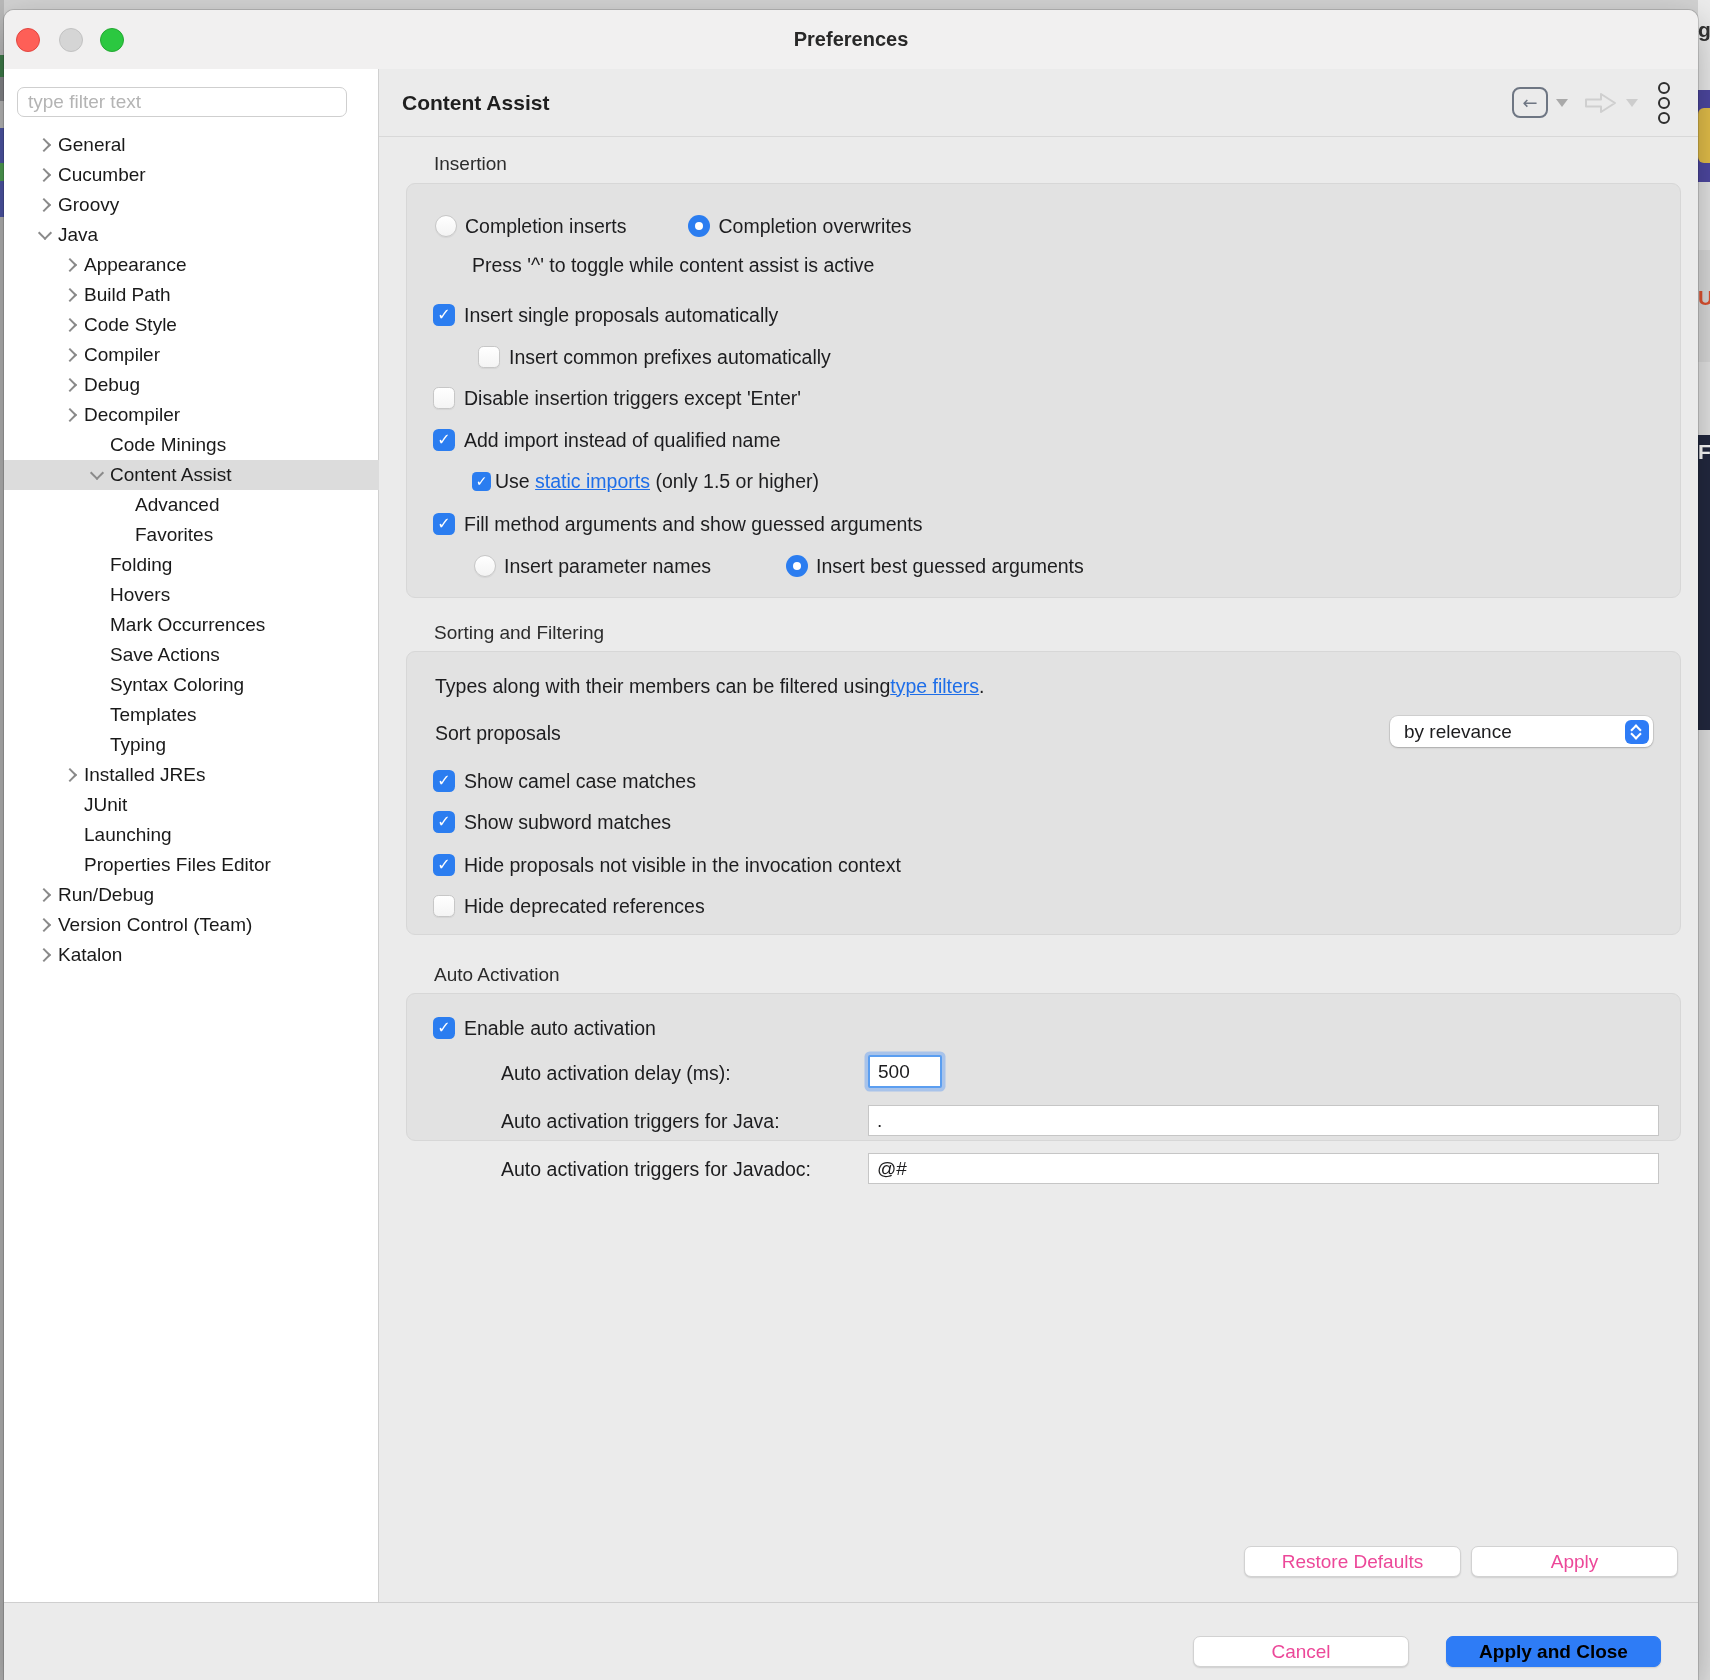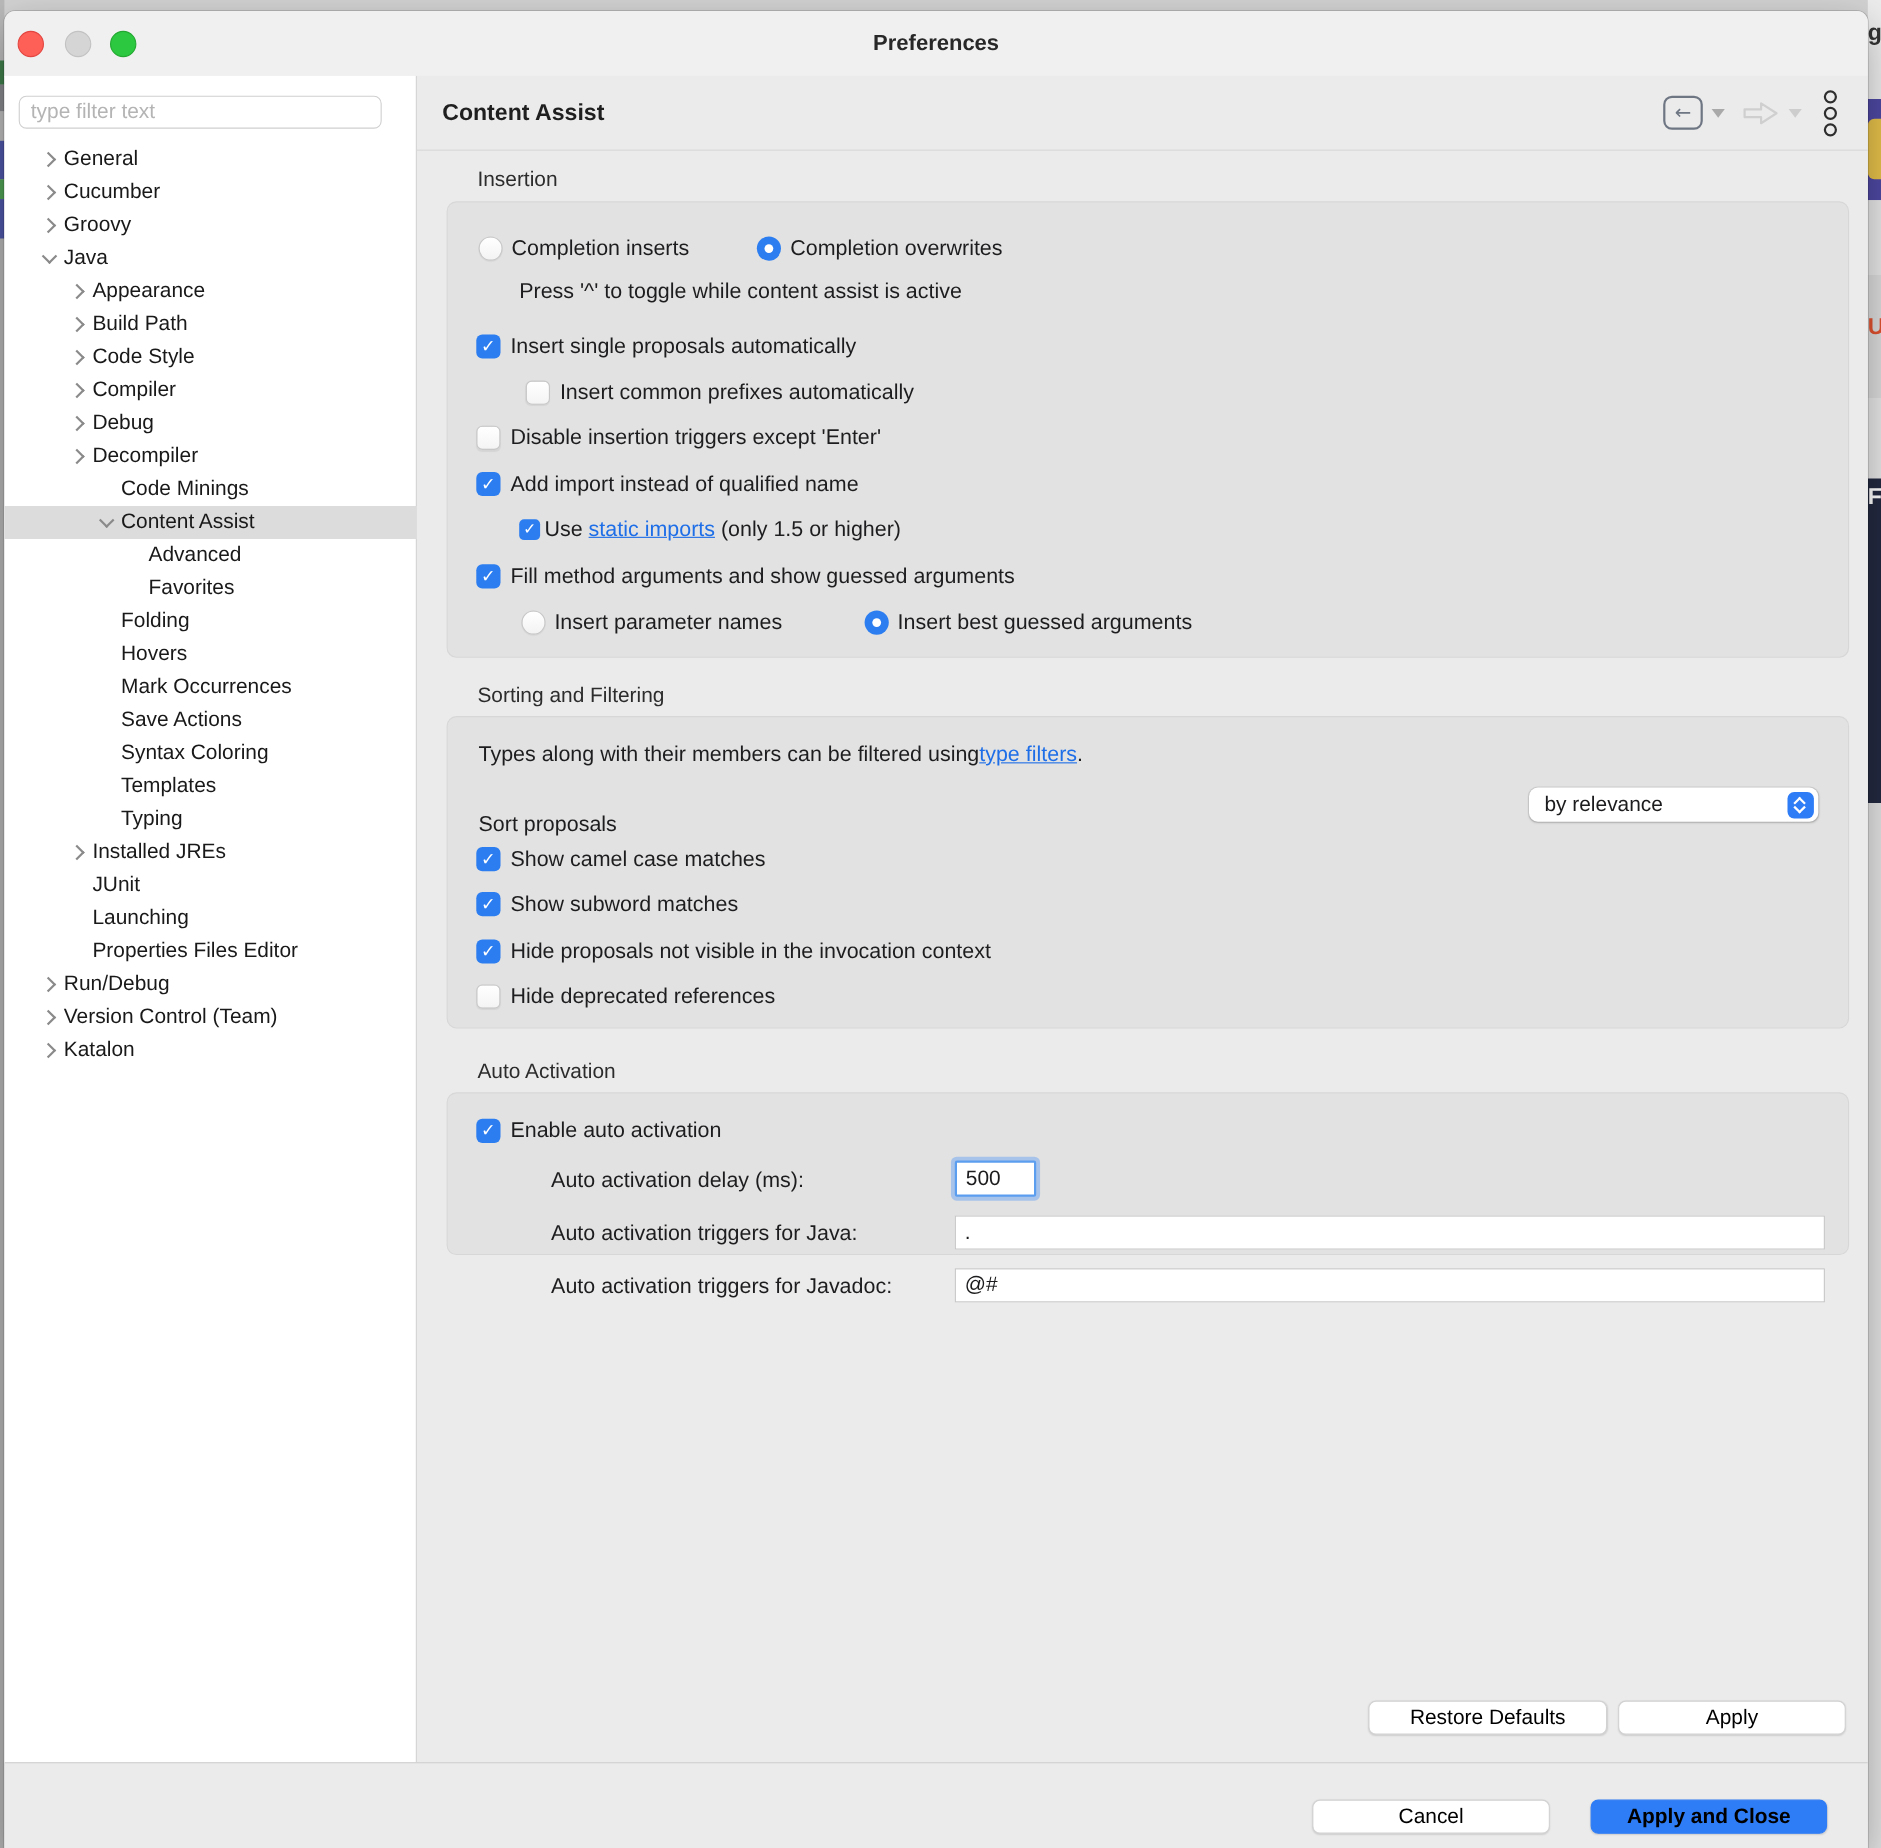--- a/index.html
+++ b/index.html
@@ -90,21 +90,21 @@
   .stepper .up{top:6px;border-left:2.4px solid #fff;border-top:2.4px solid #fff;transform:rotate(45deg);}
   .stepper .dn{bottom:6px;border-left:2.4px solid #fff;border-bottom:2.4px solid #fff;transform:rotate(-45deg);}
 
   
   .tfield{position:absolute;left:461px;background:#fff;border:1px solid #c6c6c6;font-size:19px;
           font-family:inherit;color:#1c1c1e;padding:0 8px;box-sizing:border-box;outline:none;}
   .tfield.focus{border:2px solid #5b9ef0;box-shadow:0 0 0 3.5px rgba(120,170,240,.55);border-radius:2px;}
 
   
   .btn{position:absolute;height:31px;border-radius:7px;background:#fff;border:1px solid #d2d2d2;
-       box-shadow:0 1px 1.5px rgba(0,0,0,.12);font-size:19px;color:#000000;display:flex;
+       box-shadow:0 1px 1.5px rgba(0,0,0,.12);font-size:19px;color:#ec4899;display:flex;
        align-items:center;justify-content:center;font-family:inherit;}
   .btn.primary{background:#2e7cf6;border-color:#2e7cf6;color:#000000;font-weight:bold;}
 
   .bottombar{left:0;bottom:0;width:100%;height:77px;background:#ebebeb;border-top:1px solid #cfcfcf;}
 </style>
 </head>
 <body>
 
 <div class="abs bg-left">
   <div class="seg" style="top:55px;height:22px;background:#3f7d4a;"></div>
@@ -322,21 +322,21 @@
       </div>
     </div>
 
     <div class="sec-label" style="top:553px;">Sorting and Filtering</div>
     <div class="box" style="top:582px;height:284px;">
       <div class="brow" style="left:28px;top:19px;">
         <span>Types along with their members can be filtered using </span>
           <a class="lnk">type filters</a>
           <span>.</span>
       </div>
-      <div class="brow" style="left:28px;top:66px;margin-top:16px;">Sort proposals</div>
+      <div class="brow" style="left:28px;top:66px;">Sort proposals</div>
       <div class="dropdown">
         <span class="dd-text">by relevance</span>
         <span class="stepper">
             <i class="up"></i>
             <i class="dn"></i>
           </span>
       </div>
       <div class="brow" style="left:26px;top:114px;">
         <span class="cb on"></span>
         <span class="cblabel">Show camel case matches</span>

